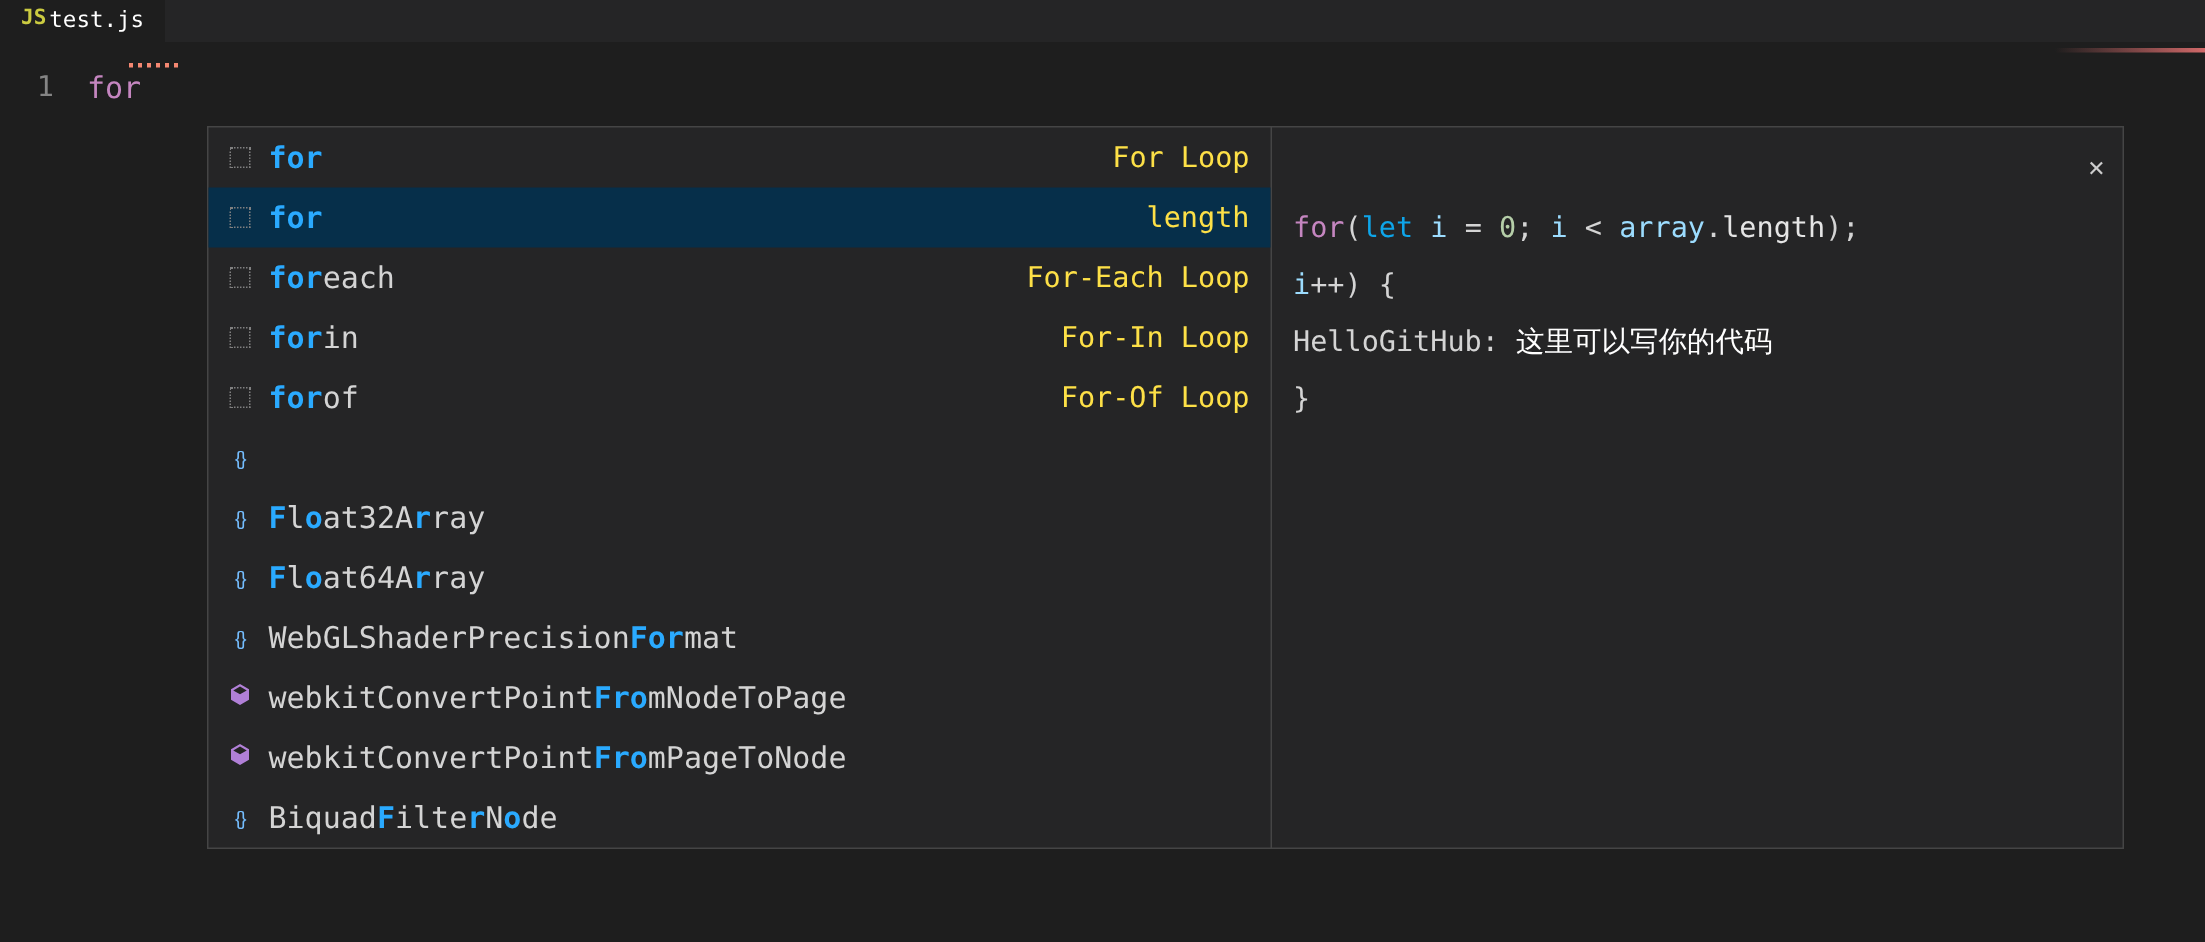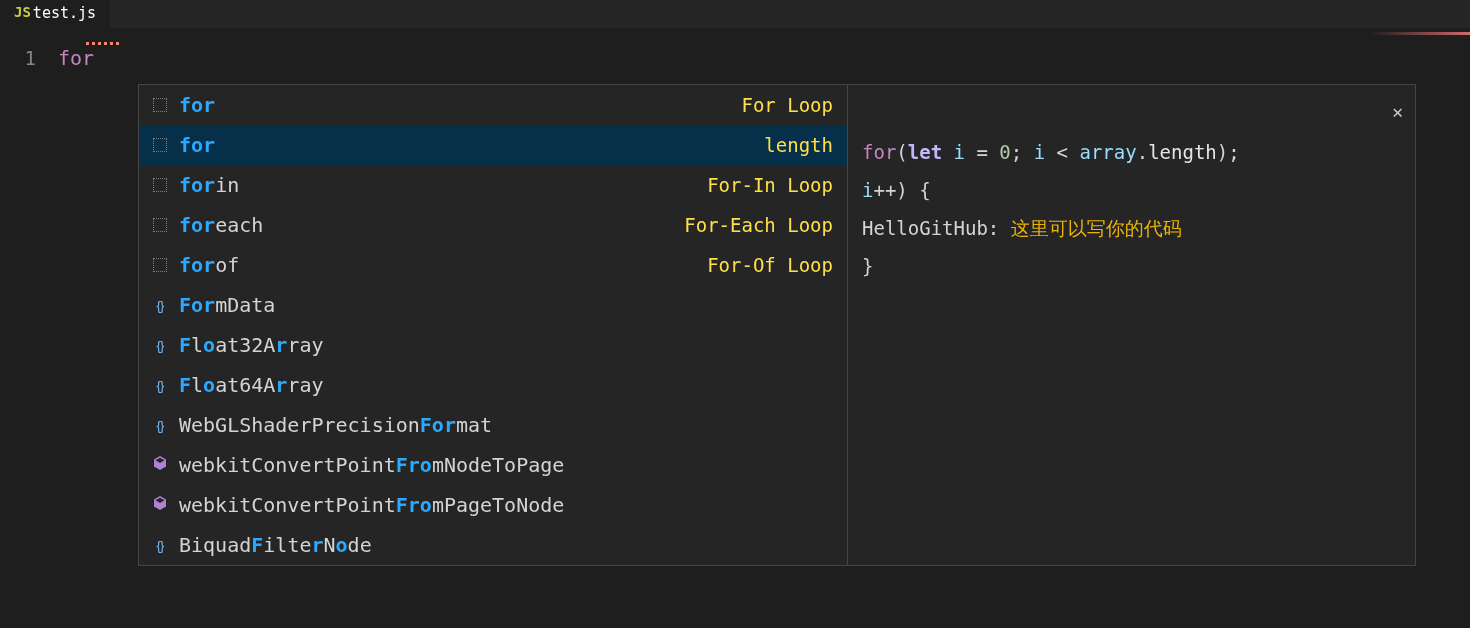--- a/index.html
+++ b/index.html
@@ -140,26 +140,26 @@
     }
     .details-close {
       position: absolute;
       top: 8px;
       right: 12px;
       color: #cccccc;
       font-size: 18px;
       cursor: pointer;
     }
     .tok-kw { color: #c586c0; }
-    .tok-decl { color: #c4b5fd; font-weight: bold; }
+    .tok-decl { color: #0ea5e9; }
     .tok-var { color: #9cdcfe; }
     .tok-num { color: #b5cea8; }
     .tok-op { color: #d4d4d4; }
     .tok-prop { color: #e5e5e5; }
-    .tok-sel { color: #eab308; }
+    .tok-sel { color: #ffffff; }
     .scrollbar-indicator {
       position: absolute;
       top: 32px;
       right: 0;
       width: 100px;
       height: 3px;
       background: linear-gradient(90deg, transparent, #d16969);
     }
   </style>
 </head>
@@ -197,42 +197,41 @@
         <span class="suggest-icon">
           <span class="icon-snippet"></span>
         </span>
         <span class="suggest-label"><span class="hl">for</span></span>
         <span class="suggest-desc">length</span>
       </div>
       <div class="suggest-row">
         <span class="suggest-icon">
           <span class="icon-snippet"></span>
         </span>
+        <span class="suggest-label"><span class="hl">for</span>each</span>
+        <span class="suggest-desc">For-Each Loop</span>
+      </div>
+      <div class="suggest-row">
+        <span class="suggest-icon">
+          <span class="icon-snippet"></span>
+        </span>
         <span class="suggest-label"><span class="hl">for</span>in</span>
         <span class="suggest-desc">For-In Loop</span>
       </div>
       <div class="suggest-row">
         <span class="suggest-icon">
           <span class="icon-snippet"></span>
         </span>
-        <span class="suggest-label"><span class="hl">for</span>each</span>
-        <span class="suggest-desc">For-Each Loop</span>
-      </div>
-      <div class="suggest-row">
-        <span class="suggest-icon">
-          <span class="icon-snippet"></span>
-        </span>
         <span class="suggest-label"><span class="hl">for</span>of</span>
         <span class="suggest-desc">For-Of Loop</span>
       </div>
       <div class="suggest-row">
         <span class="suggest-icon">
           <span class="icon-variable">{ }</span>
         </span>
-        <span class="suggest-label"><span class="hl">F</span><span class="hl">o</span><span class="hl">r</span>mData</span>
       </div>
       <div class="suggest-row">
         <span class="suggest-icon">
           <span class="icon-variable">{ }</span>
         </span>
         <span class="suggest-label"><span class="hl">F</span>l<span class="hl">o</span>at32A<span class="hl">r</span>ray</span>
       </div>
       <div class="suggest-row">
         <span class="suggest-icon">
           <span class="icon-variable">{ }</span>

